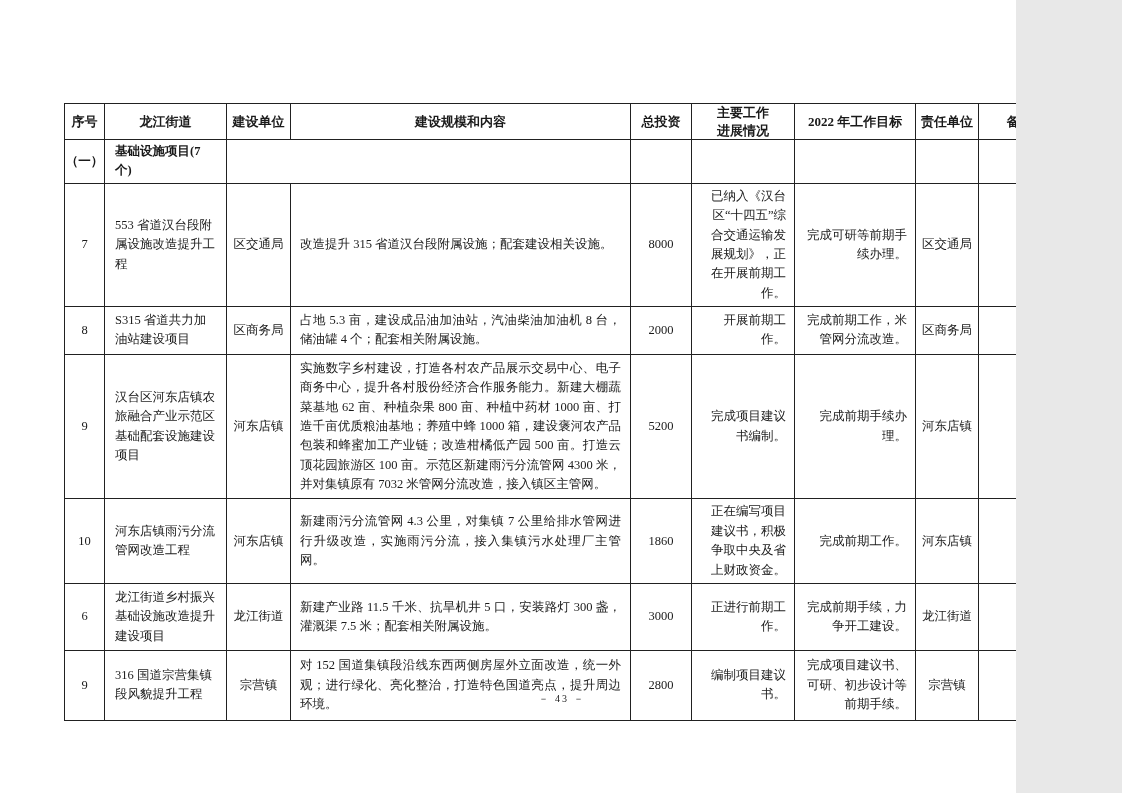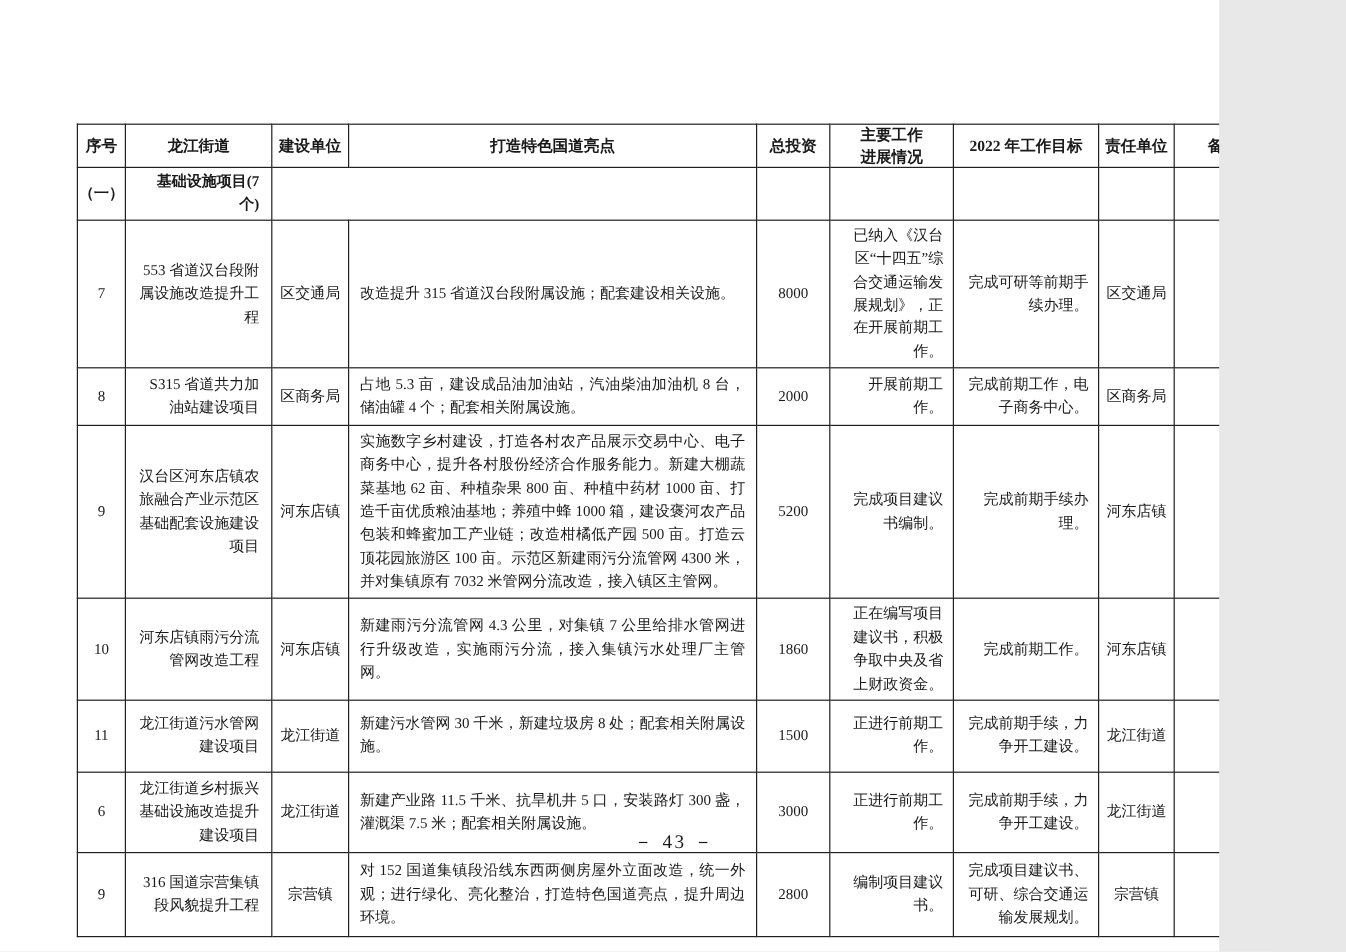--- a/index.html
+++ b/index.html
@@ -37,32 +37,32 @@
   tbody tr.section-row { height:33px; }
   tbody tr.row-7  { height:68px; }
   tbody tr.row-8  { height:47px; }
   tbody tr.row-9  { height:135px; }
   tbody tr.row-10 { height:61px; }
   tbody tr.row-11 { height:60px; }
   tbody tr.row-12 { height:67px; }
   tbody tr.row-13 { height:70px; }
 
   td.c-center { text-align:center; }
-  td.c-name   { text-align:right; padding:3px 10px; line-height:1.65; }
+  td.c-name   { text-align:left; padding:3px 10px; line-height:1.65; }
   td.c-content{ text-align:justify; padding:4px 9px; line-height:1.52;margin-left:37px; }
   td.c-text   { text-align:right; padding:3px 8px; line-height:1.55; }
 
   .section-row td { font-weight:bold; font-size:13px; }
   .section-row td.c-name { padding:2px 10px; }
 
   .page-number {
     position:absolute;
     left:64px; top:692px; width:996px;
     text-align:center;
-    font-size:16px;
+    font-size:10px;
     color:#1a1a1a;
     letter-spacing:2px;
   }
 </style>
 </head>
 <body>
 
 <div class="sheet">
 
   <table class="projects">
@@ -75,21 +75,21 @@
         <col style="width:103px">
       <col style="width:121px">
         <col style="width:63px">
         <col style="width:82px">
     </colgroup>
     <thead>
       <tr>
         <th>序号</th>
         <th>龙江街道</th>
         <th>建设单位</th>
-        <th>打造特色国道亮点</th>
+        <th>建设规模和内容</th>
         <th>总投资</th>
         <th>主要工作
 进展情况</th>
         <th>2022 年工作目标</th>
         <th>责任单位</th>
         <th>备注</th>
       </tr>
     </thead>
     <tbody>
       <tr class="section-row">
@@ -115,21 +115,21 @@
         <td class="c-center"></td>
       </tr>
 
       <tr class="row-8">
         <td class="c-center">8</td>
         <td class="c-name">S315 省道共力加油站建设项目</td>
         <td class="c-center">区商务局</td>
         <td class="c-content">占地 5.3 亩，建设成品油加油站，汽油柴油加油机 8 台，储油罐 4 个；配套相关附属设施。</td>
         <td class="c-center">2000</td>
         <td class="c-text">开展前期工作。</td>
-        <td class="c-text">完成前期工作，电子商务中心。</td>
+        <td class="c-text">完成前期工作，米管网分流改造。</td>
         <td class="c-center">区商务局</td>
         <td class="c-center"></td>
       </tr>
 
       <tr class="row-9">
         <td class="c-center">9</td>
         <td class="c-name">汉台区河东店镇农旅融合产业示范区基础配套设施建设项目</td>
         <td class="c-center">河东店镇</td>
         <td class="c-content">实施数字乡村建设，打造各村农产品展示交易中心、电子商务中心，提升各村股份经济合作服务能力。新建大棚蔬菜基地 62 亩、种植杂果 800 亩、种植中药材 1000 亩、打造千亩优质粮油基地；养殖中蜂 1000 箱，建设褒河农产品包装和蜂蜜加工产业链；改造柑橘低产园 500 亩。打造云顶花园旅游区 100 亩。示范区新建雨污分流管网 4300 米，并对集镇原有 7032 米管网分流改造，接入镇区主管网。</td>
         <td class="c-center">5200</td>
@@ -144,52 +144,41 @@
         <td class="c-name">河东店镇雨污分流管网改造工程</td>
         <td class="c-center">河东店镇</td>
         <td class="c-content">新建雨污分流管网 4.3 公里，对集镇 7 公里给排水管网进行升级改造，实施雨污分流，接入集镇污水处理厂主管网。</td>
         <td class="c-center">1860</td>
         <td class="c-text">正在编写项目建议书，积极争取中央及省上财政资金。</td>
         <td class="c-text">完成前期工作。</td>
         <td class="c-center">河东店镇</td>
         <td class="c-center"></td>
       </tr>
 
-      <tr class="row-11">
-        <td class="c-center">11</td>
-        <td class="c-name">龙江街道污水管网建设项目</td>
-        <td class="c-center">龙江街道</td>
-        <td class="c-content">新建污水管网 30 千米，新建垃圾房 8 处；配套相关附属设施。</td>
-        <td class="c-center">1500</td>
-        <td class="c-text">正进行前期工作。</td>
-        <td class="c-text">完成前期手续，力争开工建设。</td>
-        <td class="c-center">龙江街道</td>
-        <td class="c-center"></td>
-      </tr>
 
       <tr class="row-12">
         <td class="c-center">6</td>
         <td class="c-name">龙江街道乡村振兴基础设施改造提升建设项目</td>
         <td class="c-center">龙江街道</td>
         <td class="c-content">新建产业路 11.5 千米、抗旱机井 5 口，安装路灯 300 盏，灌溉渠 7.5 米；配套相关附属设施。</td>
         <td class="c-center">3000</td>
         <td class="c-text">正进行前期工作。</td>
         <td class="c-text">完成前期手续，力争开工建设。</td>
         <td class="c-center">龙江街道</td>
         <td class="c-center"></td>
       </tr>
 
       <tr class="row-13">
         <td class="c-center">9</td>
         <td class="c-name">316 国道宗营集镇段风貌提升工程</td>
         <td class="c-center">宗营镇</td>
         <td class="c-content">对 152 国道集镇段沿线东西两侧房屋外立面改造，统一外观；进行绿化、亮化整治，打造特色国道亮点，提升周边环境。</td>
         <td class="c-center">2800</td>
         <td class="c-text">编制项目建议书。</td>
-        <td class="c-text">完成项目建议书、可研、综合交通运输发展规划。</td>
+        <td class="c-text">完成项目建议书、可研、初步设计等前期手续。</td>
         <td class="c-center">宗营镇</td>
         <td class="c-center"></td>
       </tr>
     </tbody>
   </table>
 
   <div class="page-number">－ 43 －</div>
 </div>
 
 </body></html>

